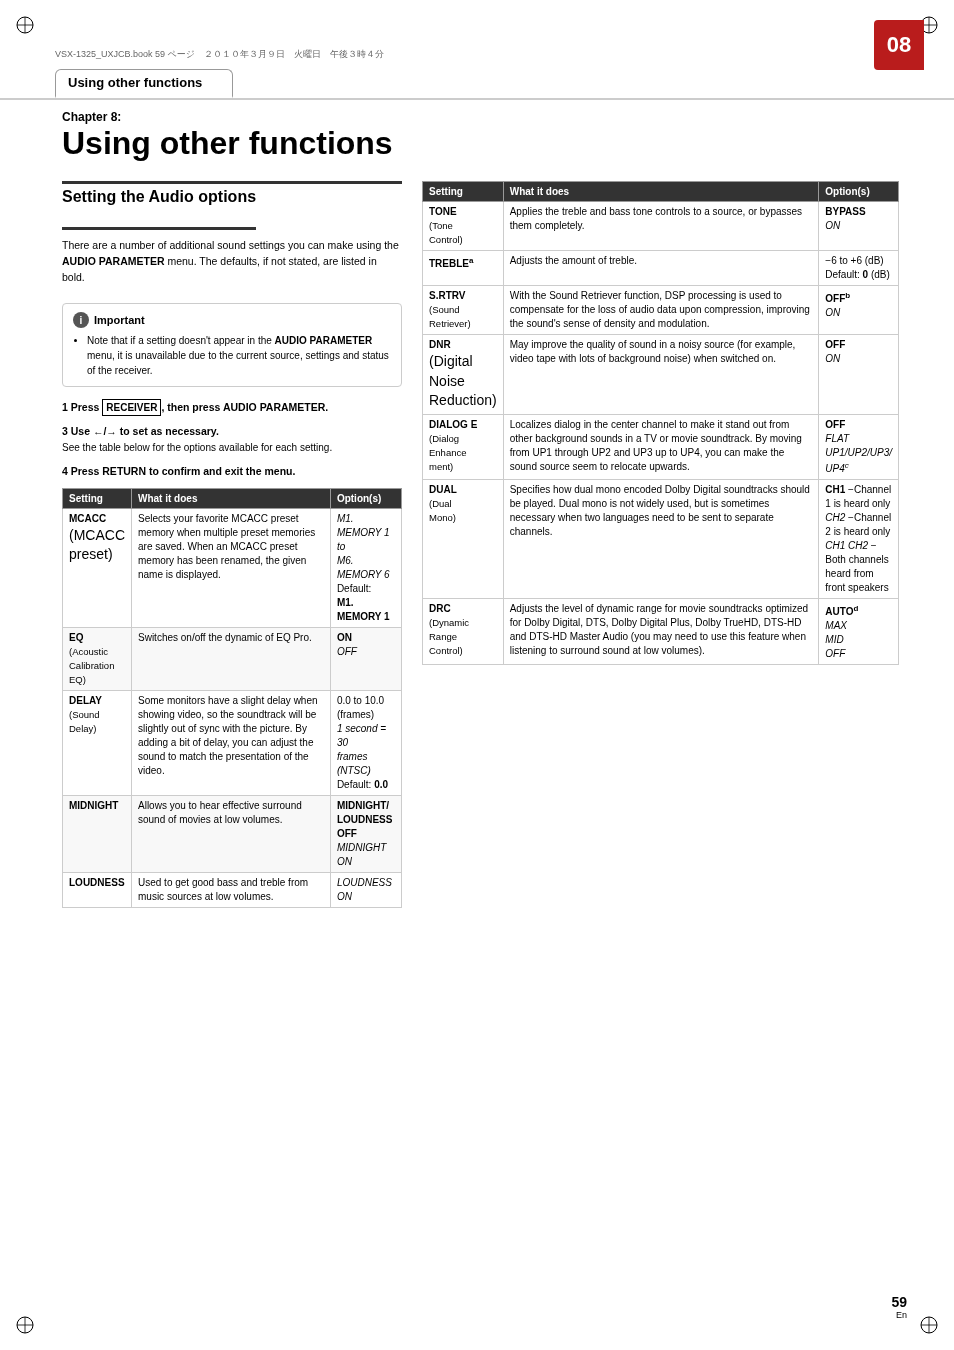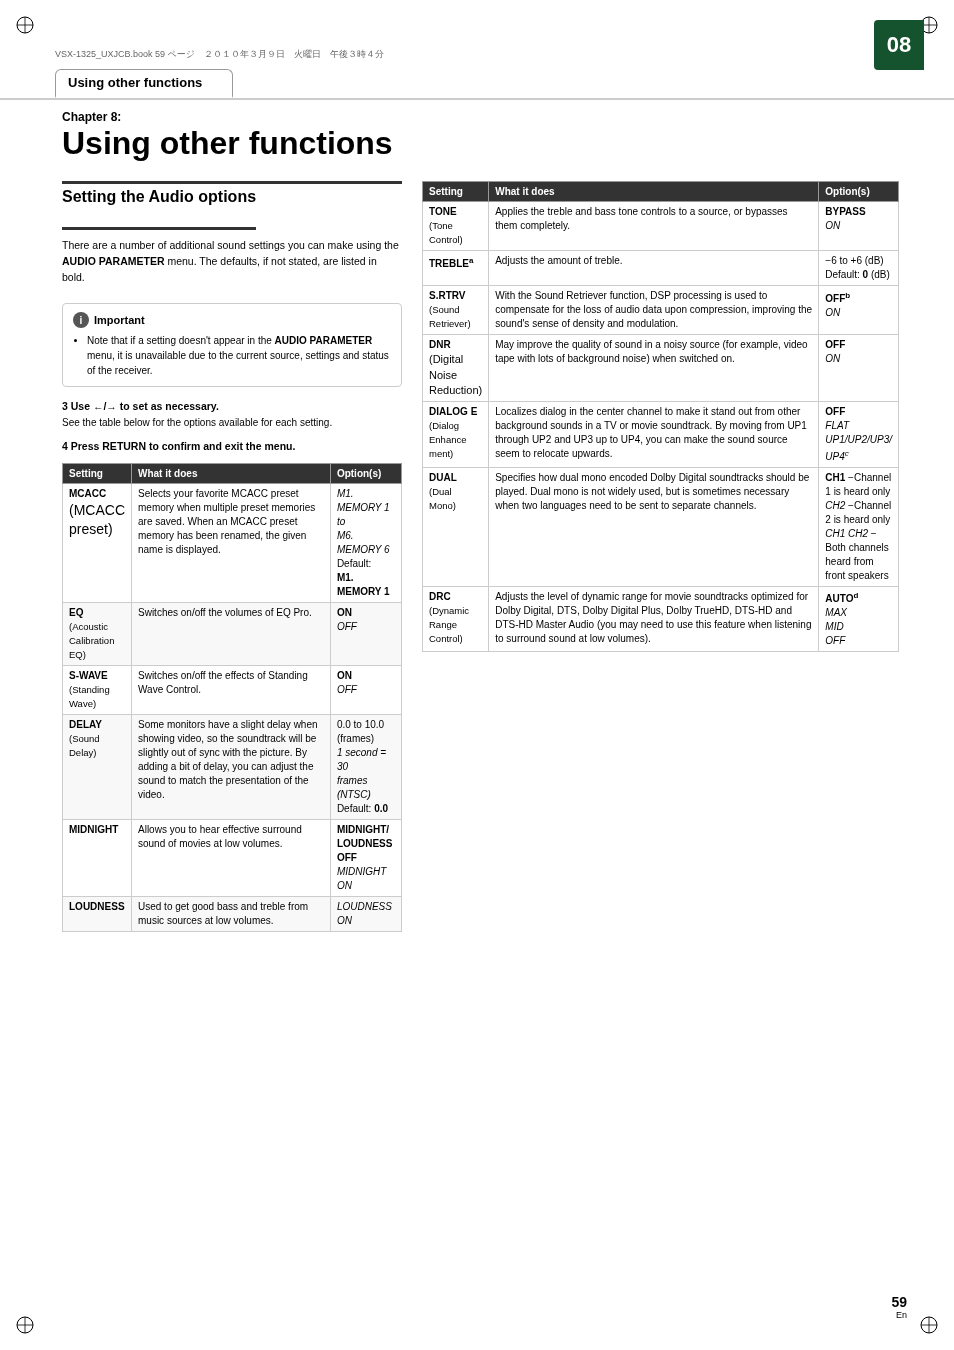--- a/index.html
+++ b/index.html
@@ -53,21 +53,21 @@
       font-size: 13px;
       font-weight: bold;
     }
 
     .chapter-number {
       position: absolute;
       top: 20px;
       right: 30px;
       width: 50px;
       height: 50px;
-      background: #14532d;
+      background: #b91c1c;
       color: #fff;
       display: flex;
       align-items: center;
       justify-content: center;
       font-size: 22px;
       font-weight: bold;
       border-radius: 4px 0 0 4px;
     }
 
     
@@ -313,20 +313,23 @@
       <div class="important-box">
         <div class="important-title">
           <span class="important-icon">i</span>
           <span>Important</span>
         </div>
         <ul style="padding-left:14px; font-size:10px; line-height:1.5;">
           <li>Note that if a setting doesn't appear in the <strong>AUDIO PARAMETER</strong> menu, it is unavailable due to the current source, settings and status of the receiver.</li>
         </ul>
       </div>
 
+      <div class="step">
+        <span class="step-num">1&nbsp;</span><span class="step-title">Press <span class="key-box">RECEIVER</span>, then press AUDIO PARAMETER.</span>
+      </div>
 
 
       <div class="step">
         <span class="step-num">3&nbsp;</span><span class="step-title">Use ←/→ to set as necessary.</span><br>
         <span style="font-size:10px;">See the table below for the options available for each setting.</span>
       </div>
 
       <div class="step">
         <span class="step-num">4&nbsp;</span><span class="step-title">Press RETURN to confirm and exit the menu.</span>
       </div>
@@ -341,26 +344,21 @@
           </tr>
         </thead>
         <tbody>
           <tr>
             <td><strong>MCACC</strong><br><span style="font-size:14px;">(MCACC<br>preset)</span></td>
             <td>Selects your favorite MCACC preset memory when multiple preset memories are saved. When an MCACC preset memory has been renamed, the given name is displayed.</td>
             <td><span class="italic-option">M1. MEMORY 1</span><br><span class="italic-option">to</span><br><span class="italic-option">M6. MEMORY 6</span><br>Default:<br><strong>M1. MEMORY 1</strong></td>
           </tr>
           <tr>
             <td><strong>EQ</strong><br><span style="font-size:9.5px;">(Acoustic<br>Calibration<br>EQ)</span></td>
-            <td>Switches on/off the volumes of EQ Pro.</td>
-            <td><strong>ON</strong><br><span class="italic-option">OFF</span></td>
-          </tr>
-          <tr>
-            <td><strong>S-WAVE</strong><br><span style="font-size:9.5px;">(Standing<br>Wave)</span></td>
-            <td>Switches on/off the effects of Standing Wave Control.</td>
+            <td>Switches on/off the dynamic of EQ Pro.</td>
             <td><strong>ON</strong><br><span class="italic-option">OFF</span></td>
           </tr>
           <tr>
             <td><strong>DELAY</strong><br><span style="font-size:9.5px;">(Sound<br>Delay)</span></td>
             <td>Some monitors have a slight delay when showing video, so the soundtrack will be slightly out of sync with the picture. By adding a bit of delay, you can adjust the sound to match the presentation of the video.</td>
             <td>0.0 to 10.0<br>(frames)<br><span class="italic-option">1 second = 30<br>frames (NTSC)</span><br>Default: <strong>0.0</strong></td>
           </tr>
           <tr>
             <td><strong>MIDNIGHT</strong></td>
             <td>Allows you to hear effective surround sound of movies at low volumes.</td>
@@ -394,21 +392,21 @@
             <td><strong>TREBLE<sup>a</sup></strong></td>
             <td>Adjusts the amount of treble.</td>
             <td>−6 to +6 (dB)<br>Default: <strong>0</strong> (dB)</td>
           </tr>
           <tr>
             <td><strong>S.RTRV</strong><br><span style="font-size:9.5px;">(Sound<br>Retriever)</span></td>
             <td>With the Sound Retriever function, DSP processing is used to compensate for the loss of audio data upon compression, improving the sound's sense of density and modulation.</td>
             <td><strong>OFF<sup>b</sup></strong><br><span class="italic-option">ON</span></td>
           </tr>
           <tr>
-            <td><strong>DNR</strong><br><span style="font-size:11px;">(Digital<br>Noise<br>Reduction)</span></td>
+            <td><strong>DNR</strong><br><span style="font-size:14px;">(Digital<br>Noise<br>Reduction)</span></td>
             <td>May improve the quality of sound in a noisy source (for example, video tape with lots of background noise) when switched on.</td>
             <td><strong>OFF</strong><br><span class="italic-option">ON</span></td>
           </tr>
           <tr>
             <td><strong>DIALOG E</strong><br><span style="font-size:9.5px;">(Dialog<br>Enhance<br>ment)</span></td>
             <td>Localizes dialog in the center channel to make it stand out from other background sounds in a TV or movie soundtrack. By moving from UP1 through UP2 and UP3 up to UP4, you can make the sound source seem to relocate upwards.</td>
             <td><strong>OFF</strong><br><span class="italic-option">FLAT</span><br><span class="italic-option">UP1/UP2/UP3/<br>UP4<sup>c</sup></span></td>
           </tr>
           <tr>
             <td><strong>DUAL</strong><br><span style="font-size:9.5px;">(Dual<br>Mono)</span></td>

